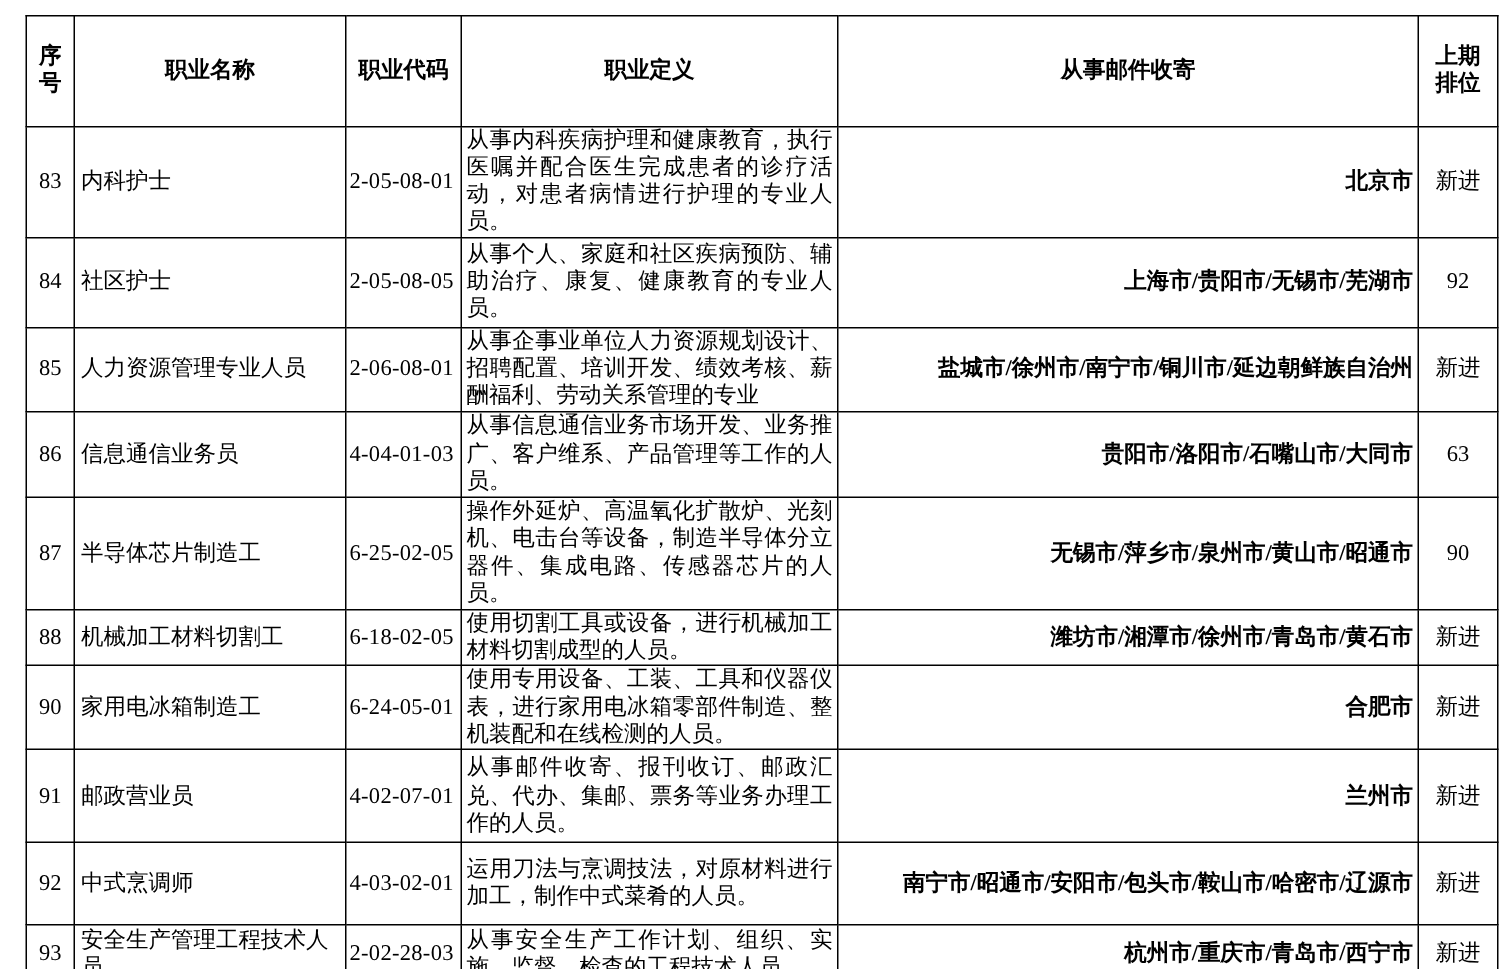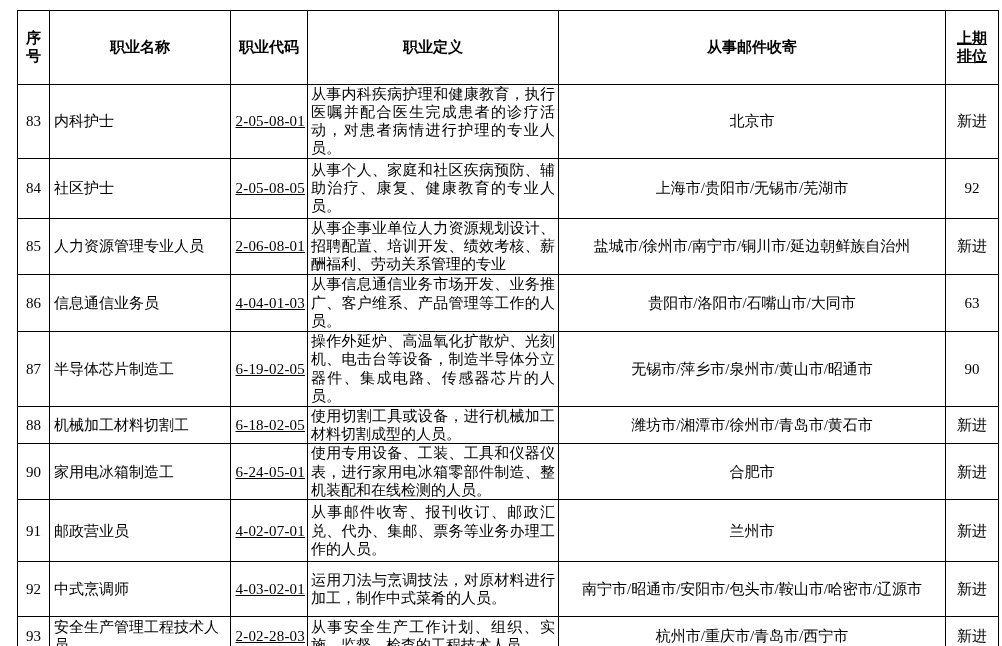--- a/index.html
+++ b/index.html
@@ -36,31 +36,31 @@
     box-sizing: border-box;
     overflow: hidden;
     word-break: break-all;
   }
   thead th {
     font-weight: bold;
     text-align: center;
     height: 45px;
     padding: 1px 4px;
   }
-  th.col-rank { padding: 18px 6px; text-decoration: underline; }
+  th.col-rank { padding: 18px 6px; }
   td.col-index { text-align: center; padding: 1px 2px; }
   td.col-name  { text-align: left;   padding: 1px 4px; }
-  td.col-code  { text-align: right; padding: 1px 2px; letter-spacing: 0.2px; text-decoration: underline; }
+  td.col-code  { text-align: left; padding: 1px 2px; letter-spacing: 0.2px; }
   td.col-def   {
     text-align: justify;
     text-align-last: left;
     padding: 0px 3px;
     line-height: 18px;
   }
-  td.col-cities { text-align: center; padding: 1px 3px; }
+  td.col-cities { text-align: right; padding: 1px 3px; font-weight: bold; }
   td.col-rank   { text-align: center; padding: 1px 2px; }
 
   
   tbody tr:nth-child(1)  td { height: 73px; margin-top: 14px; }
   tbody tr:nth-child(2)  td { height: 60px; }
   tbody tr:nth-child(3)  td { height: 55px; }
   tbody tr:nth-child(4)  td { height: 57px; }
   tbody tr:nth-child(5)  td { height: 75px; }
   tbody tr:nth-child(6)  td { height: 37px; }
   tbody tr:nth-child(7)  td { height: 37px; }
@@ -121,21 +121,21 @@
           <td class="col-index">86</td>
           <td class="col-name">信息通信业务员</td>
           <td class="col-code">4-04-01-03</td>
           <td class="col-def">从事信息通信业务市场开发、业务推广、客户维系、产品管理等工作的人员。</td>
           <td class="col-cities">贵阳市/洛阳市/石嘴山市/大同市</td>
           <td class="col-rank">63</td>
         </tr>
         <tr>
           <td class="col-index">87</td>
           <td class="col-name">半导体芯片制造工</td>
-          <td class="col-code">6-19-02-05</td>
+          <td class="col-code">6-25-02-05</td>
           <td class="col-def">操作外延炉、高温氧化扩散炉、光刻机、电击台等设备，制造半导体分立器件、集成电路、传感器芯片的人员。</td>
           <td class="col-cities">无锡市/萍乡市/泉州市/黄山市/昭通市</td>
           <td class="col-rank">90</td>
         </tr>
         <tr>
           <td class="col-index">88</td>
           <td class="col-name">机械加工材料切割工</td>
           <td class="col-code">6-18-02-05</td>
           <td class="col-def">使用切割工具或设备，进行机械加工材料切割成型的人员。</td>
           <td class="col-cities">潍坊市/湘潭市/徐州市/青岛市/黄石市</td>

